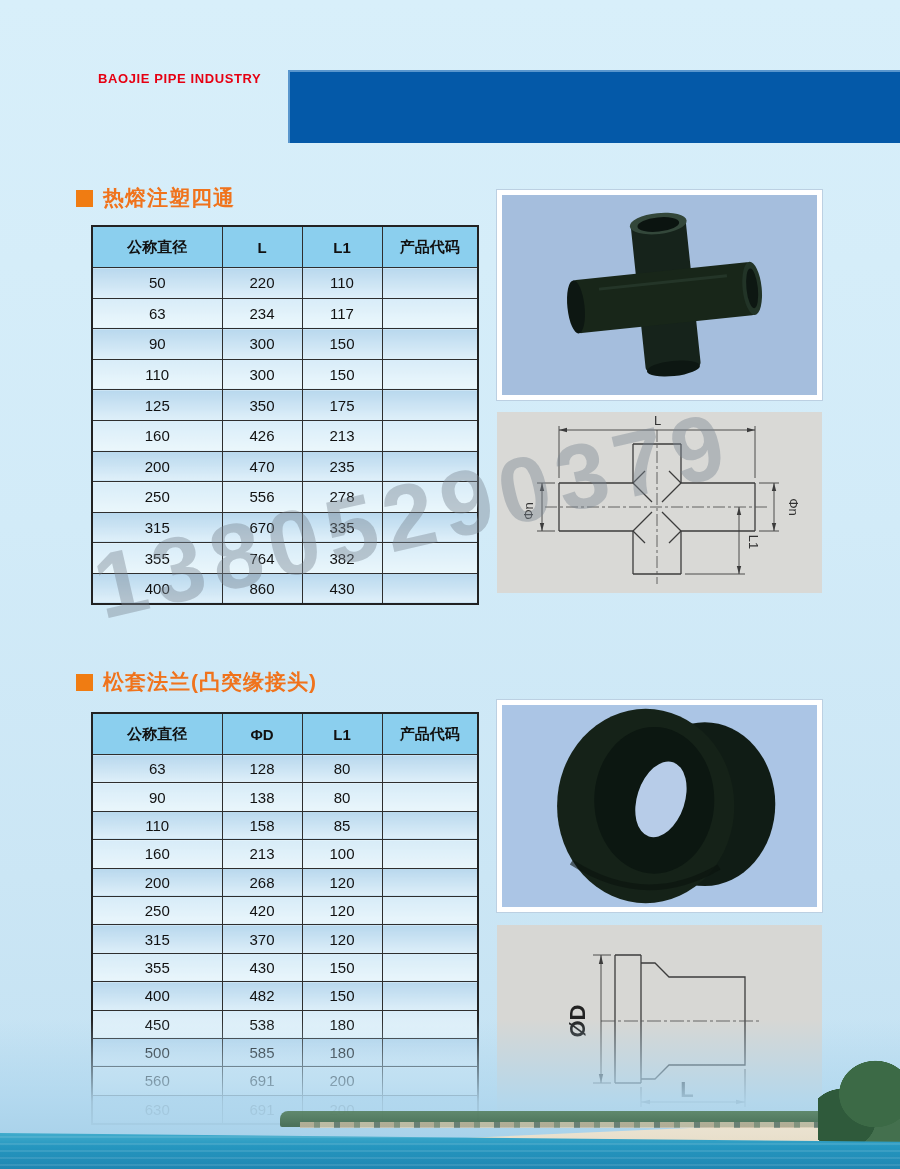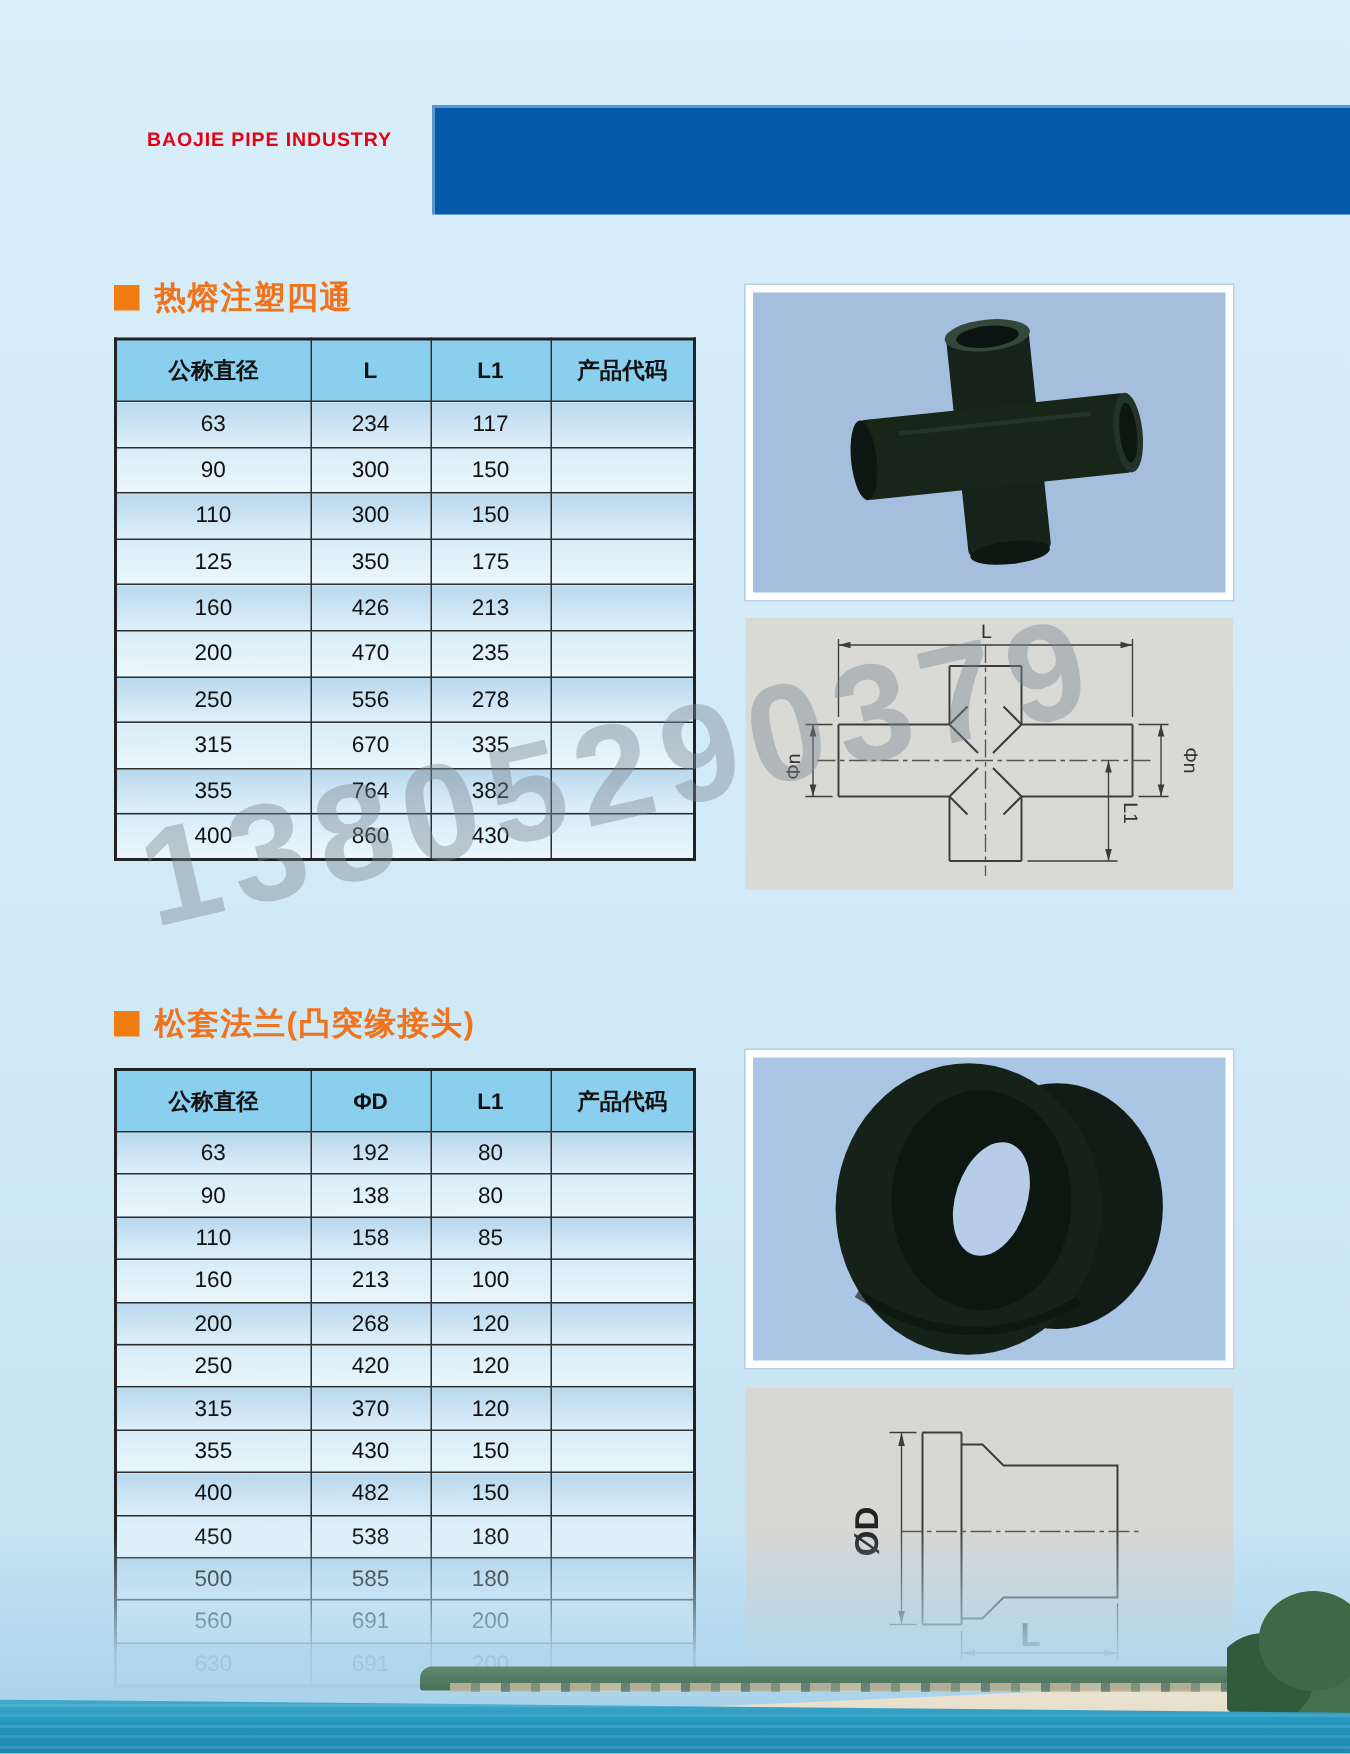--- a/index.html
+++ b/index.html
@@ -3,32 +3,32 @@
 <meta charset="utf-8">
 <style>
   html,body{margin:0;padding:0;}
   body{font-family:"Liberation Sans", sans-serif; background:#9db8c8;}
   .page{position:relative; width:900px; height:1169px; margin:0 auto; overflow:hidden;
         background:linear-gradient(180deg,#d8effa 0%, #d2ebf8 45%, #cbe6f5 75%, #c3e1f2 100%);}
 
   
   .logo{position:absolute; left:98px; top:70px; width:190px;}
   .logo-cn{font-size:44px; font-weight:900; color:#e60012; letter-spacing:1px; line-height:1.05; white-space:nowrap;}
-  .logo-en{font-size:13px; font-weight:bold; color:#e60012; letter-spacing:0.6px; margin-top:15px; white-space:nowrap;}
+  .logo-en{font-size:13px; font-weight:bold; color:#e60012; letter-spacing:0.6px; margin-top:1px; white-space:nowrap;}
   .header-bar{position:absolute; left:288px; top:70px; width:612px; height:73px; background:#0459a8;
               box-shadow:inset 2px 2px 0 rgba(160,200,235,.55);}
 
   
   .section-title{position:absolute; left:76px; display:flex; align-items:center; gap:10px;}
   .section-title .bullet{width:17px; height:17px; background:#f07c12; display:inline-block;}
   .section-title .txt{font-size:21px; font-weight:bold; color:#f0731c; letter-spacing:1px; white-space:nowrap;}
   #sec1-title{top:184px;} #sec2-title{top:668px;text-align:right;}
 
   
-  table.spec{position:absolute; left:76px; border-collapse:collapse; table-layout:fixed; width:386px;
+  table.spec{position:absolute; left:91px; border-collapse:collapse; table-layout:fixed; width:386px;
              border:2px solid #222;}
   #table1{top:225px;} #table2{top:712px;}
   table.spec th, table.spec td{border:1.5px solid #2e2e2e; text-align:center; padding:0;
              font-size:15px; color:#111; font-family:"Liberation Sans",sans-serif;}
   table.spec th{background:#8bcfee; font-weight:bold; height:40px; font-size:15px;}
   #table1 tbody tr{height:30.6px;} #table2 tbody tr{height:28.4px;}
   table.spec tbody tr:nth-child(odd) td{background:linear-gradient(180deg, rgba(183,215,237,.95), rgba(226,241,250,.82));}
   table.spec tbody tr:nth-child(even) td{background:linear-gradient(180deg, rgba(216,236,248,.92), rgba(241,250,253,.8));}
 
   
@@ -94,20 +94,26 @@
       <thead>
         <tr>
           <th>公称直径</th>
           <th>L</th>
           <th>L1</th>
           <th>产品代码</th>
         </tr>
       </thead>
       <tbody>
         <tr>
+          <td>50</td>
+          <td>220</td>
+          <td>110</td>
+          <td></td>
+        </tr>
+        <tr>
           <td>63</td>
           <td>234</td>
           <td>117</td>
           <td></td>
         </tr>
         <tr>
           <td>90</td>
           <td>300</td>
           <td>150</td>
           <td></td>
@@ -246,21 +252,21 @@
         <tr>
           <th>公称直径</th>
           <th>ΦD</th>
           <th>L1</th>
           <th>产品代码</th>
         </tr>
       </thead>
       <tbody>
         <tr>
           <td>63</td>
-          <td>192</td>
+          <td>128</td>
           <td>80</td>
           <td></td>
         </tr>
         <tr>
           <td>90</td>
           <td>138</td>
           <td>80</td>
           <td></td>
         </tr>
         <tr>

